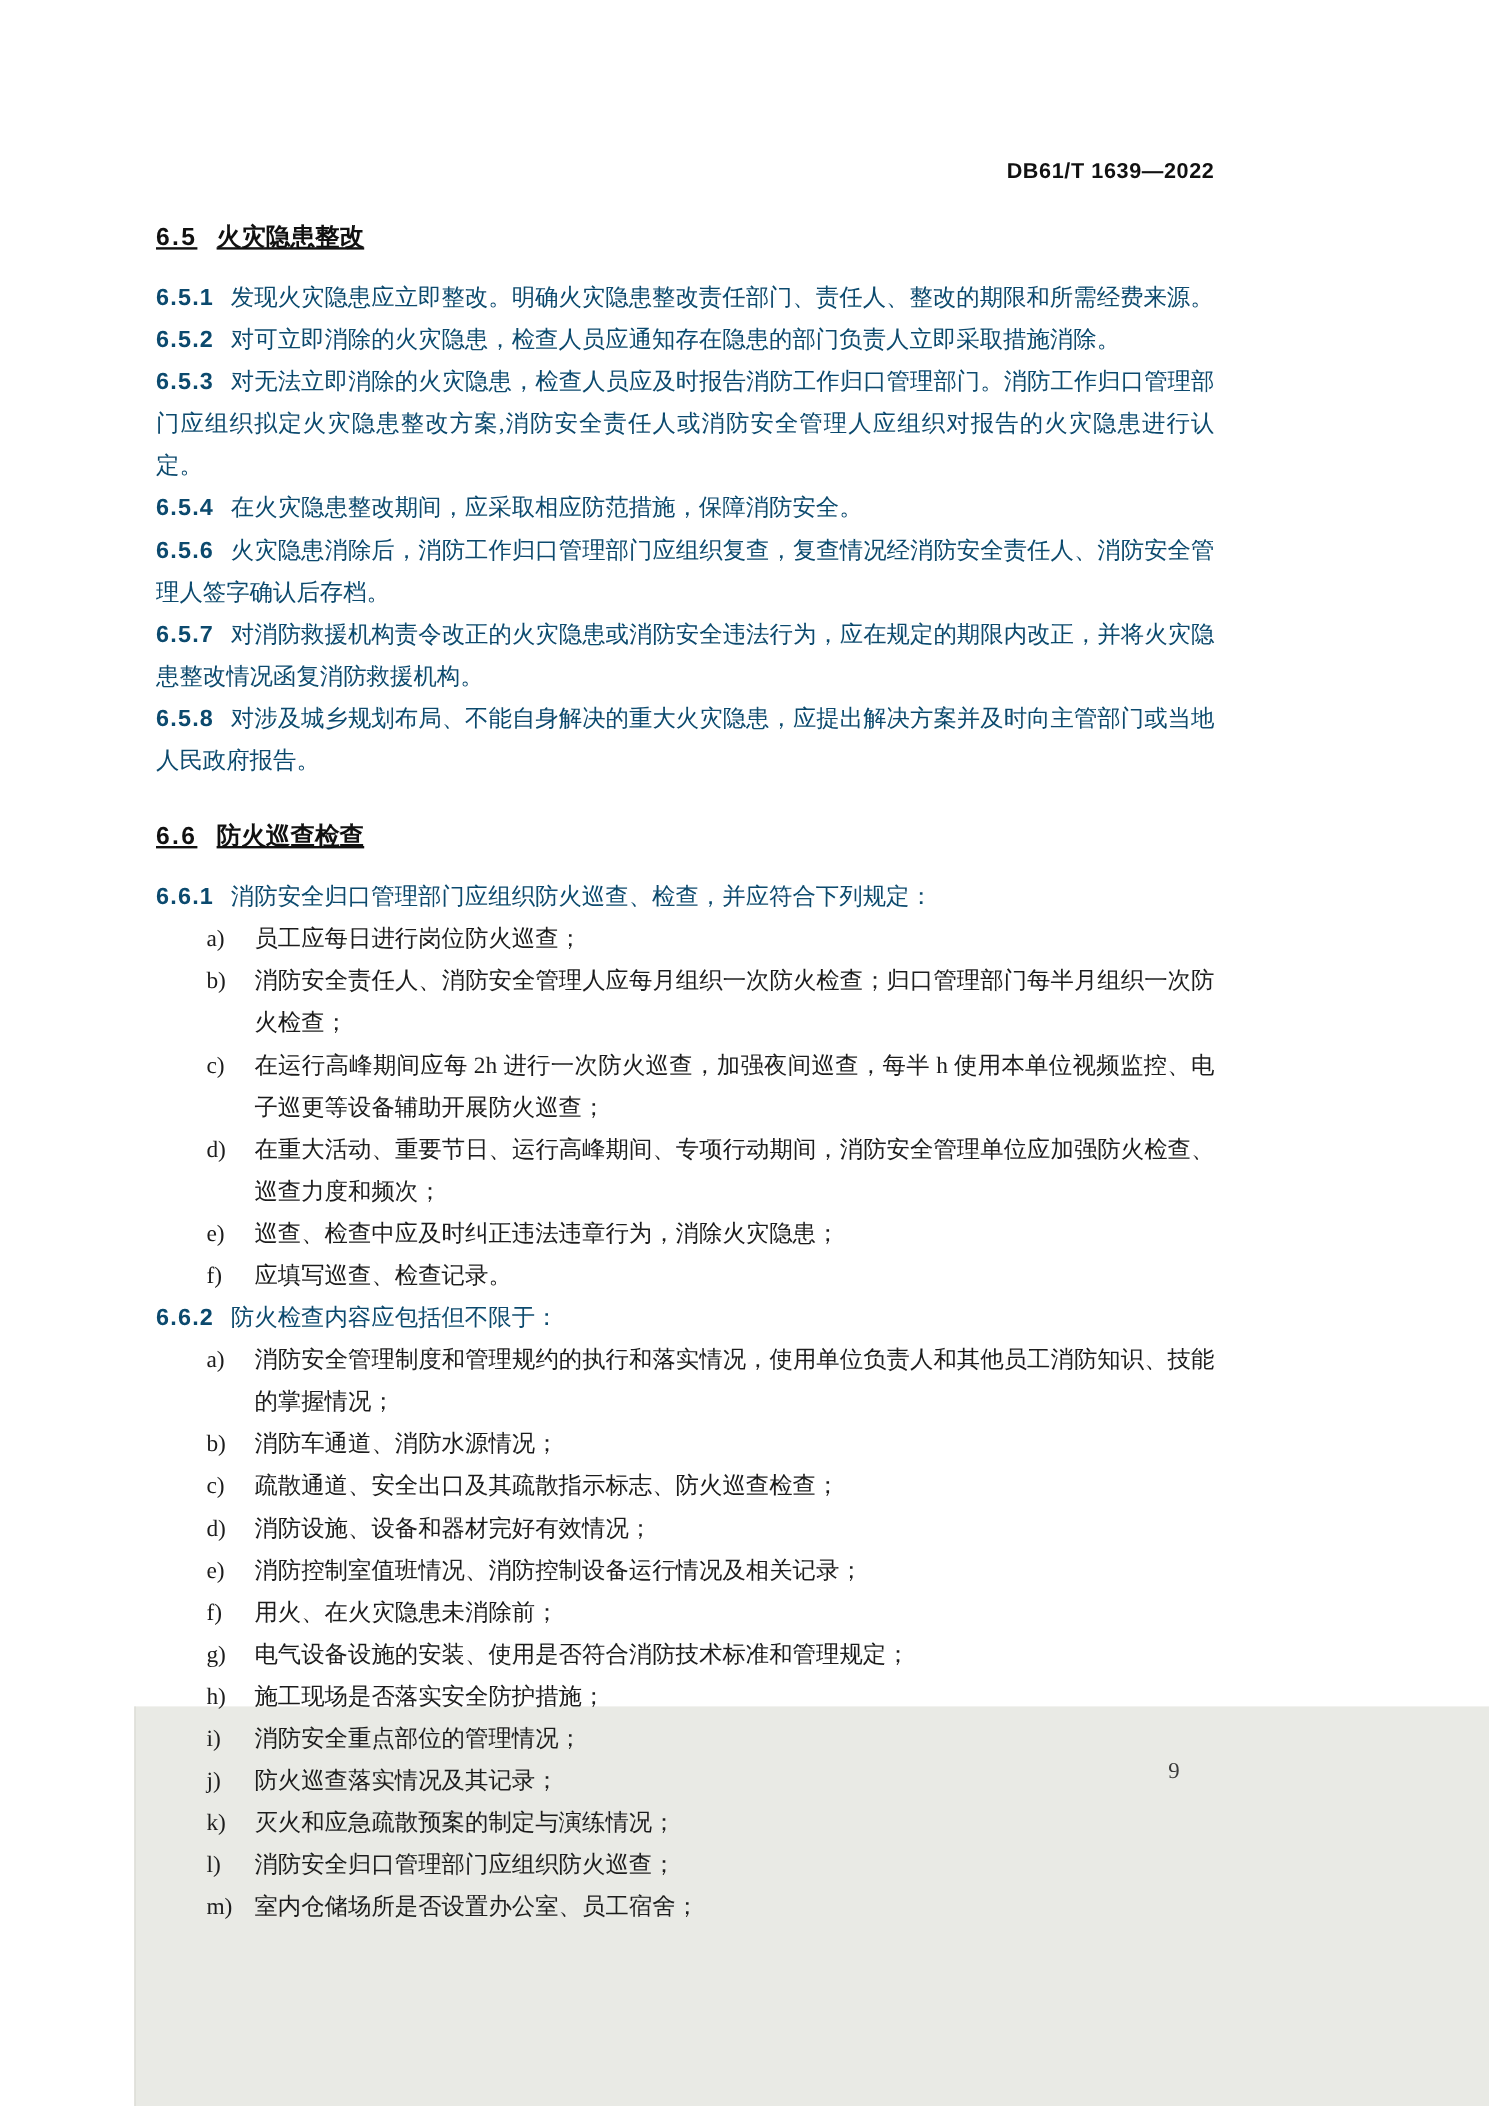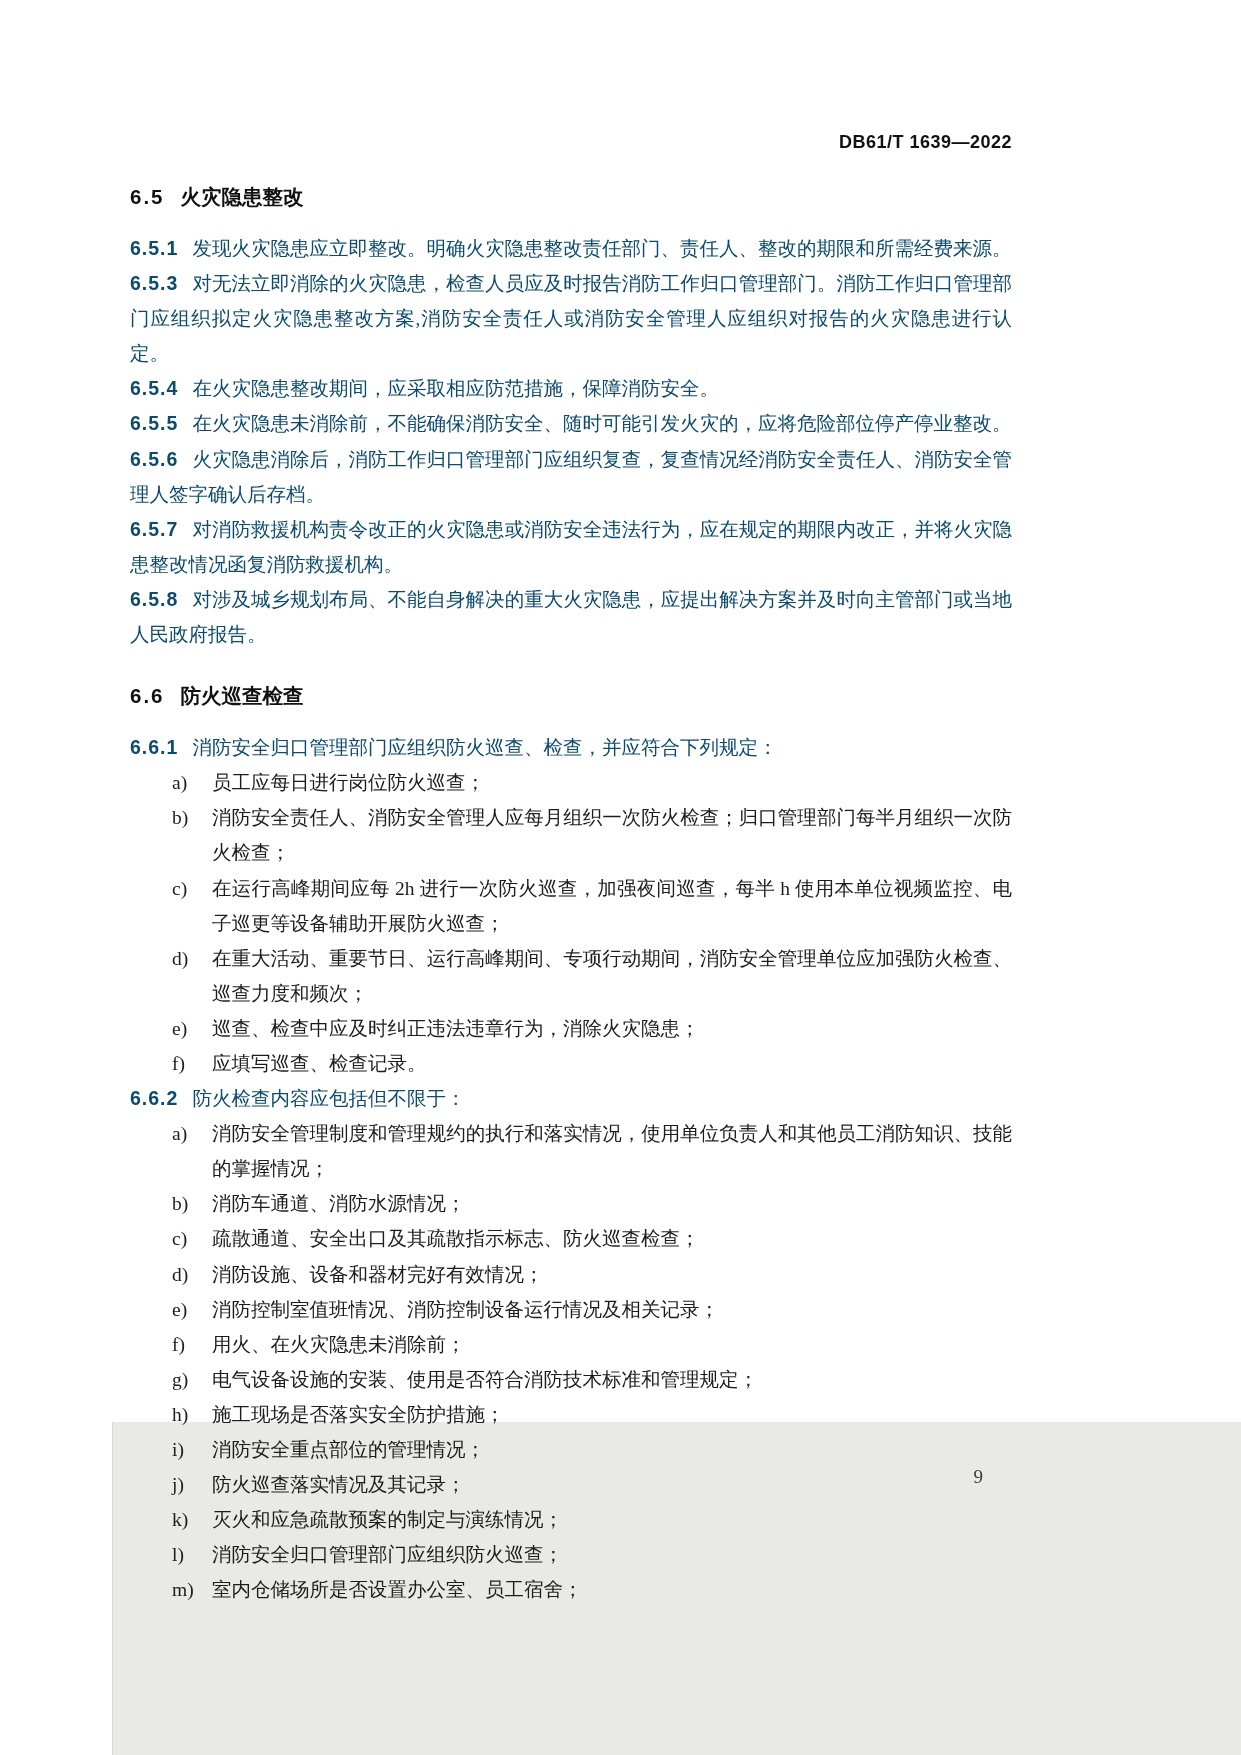--- a/index.html
+++ b/index.html
@@ -42,20 +42,21 @@
     font-size: 18px;
     letter-spacing: 0.5px;
     color: #111;
   }
   .section-heading {
     font-family: "Liberation Sans", "DejaVu Sans", sans-serif;
     font-weight: 700;
     font-size: 20.5px;
     margin: 30px 0 20px 0;
     color: #111;
+    text-decoration: underline;
   }
   .section-heading .sec-num { margin-right: 16px; letter-spacing: 2px; }
   .clause {
     margin: 0;
     font-size: 19.5px;
     line-height: 1.8;
     text-align: justify;
     color: #0c4a6e;
   }
   .clause-num {
@@ -87,23 +88,23 @@
 
 <div class="content">
 
   <div class="doc-header">DB61/T 1639—2022</div>
 
   <div class="section-heading">
     <span class="sec-num">6.5</span><span>火灾隐患整改</span>
   </div>
 
   <p class="clause"><span class="clause-num">6.5.1</span><span>发现火灾隐患应立即整改。明确火灾隐患整改责任部门、责任人、整改的期限和所需经费来源。</span></p>
+  <p class="clause"><span class="clause-num">6.5.2</span><span>对可立即消除的火灾隐患，检查人员应通知存在隐患的部门负责人立即采取措施消除。</span></p>
   <p class="clause"><span class="clause-num">6.5.3</span><span>对无法立即消除的火灾隐患，检查人员应及时报告消防工作归口管理部门。消防工作归口管理部门应组织拟定火灾隐患整改方案,消防安全责任人或消防安全管理人应组织对报告的火灾隐患进行认定。</span></p>
   <p class="clause"><span class="clause-num">6.5.4</span><span>在火灾隐患整改期间，应采取相应防范措施，保障消防安全。</span></p>
-  <p class="clause"><span class="clause-num">6.5.5</span><span>在火灾隐患未消除前，不能确保消防安全、随时可能引发火灾的，应将危险部位停产停业整改。</span></p>
   <p class="clause"><span class="clause-num">6.5.6</span><span>火灾隐患消除后，消防工作归口管理部门应组织复查，复查情况经消防安全责任人、消防安全管理人签字确认后存档。</span></p>
   <p class="clause"><span class="clause-num">6.5.7</span><span>对消防救援机构责令改正的火灾隐患或消防安全违法行为，应在规定的期限内改正，并将火灾隐患整改情况函复消防救援机构。</span></p>
   <p class="clause"><span class="clause-num">6.5.8</span><span>对涉及城乡规划布局、不能自身解决的重大火灾隐患，应提出解决方案并及时向主管部门或当地人民政府报告。</span></p>
 
   <div class="section-heading">
     <span class="sec-num">6.6</span><span>防火巡查检查</span>
   </div>
 
   <p class="clause"><span class="clause-num">6.6.1</span><span>消防安全归口管理部门应组织防火巡查、检查，并应符合下列规定：</span></p>
 

